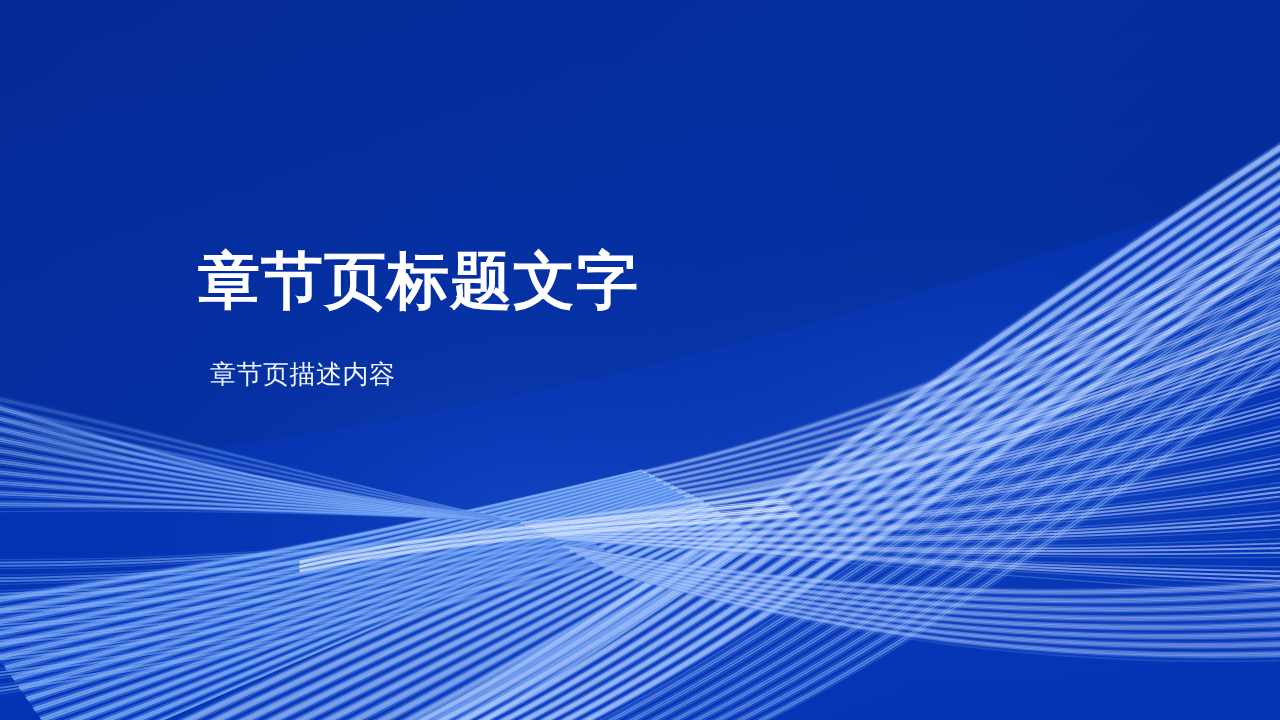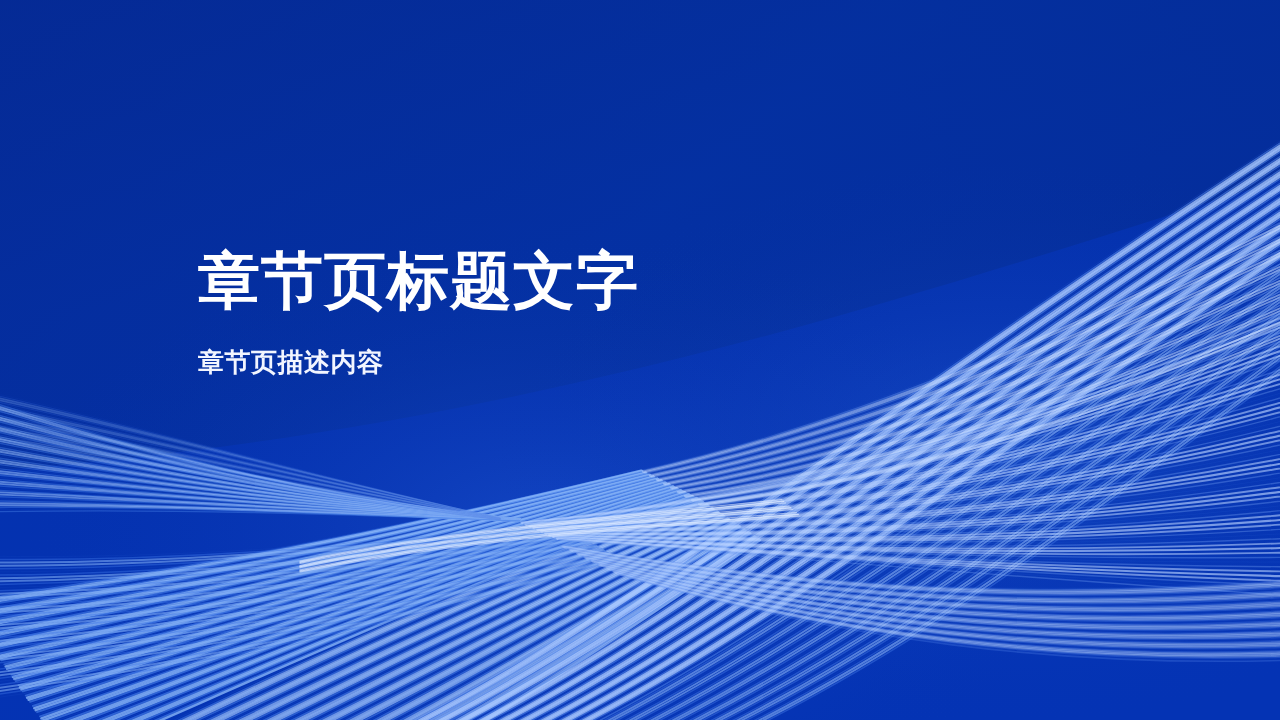--- a/index.html
+++ b/index.html
@@ -32,25 +32,25 @@
   .slide-title {
     margin: 0;
     font-size: 62px;
     line-height: 1.08;
     font-weight: 700;
     color: #ffffff;
     letter-spacing: 1px;
     white-space: nowrap;
   }
   .slide-subtitle {
-    margin: 0;
+    margin: 12px;
     padding-top: 32px;
     font-size: 26px;
     line-height: 1.2;
-    font-weight: 700;
+    font-weight: 400;
     color: #f2f5ff;
     letter-spacing: 0.5px;
     white-space: nowrap;
   }
 </style>
 </head>
 <body>
 
 <div id="slide">
 

